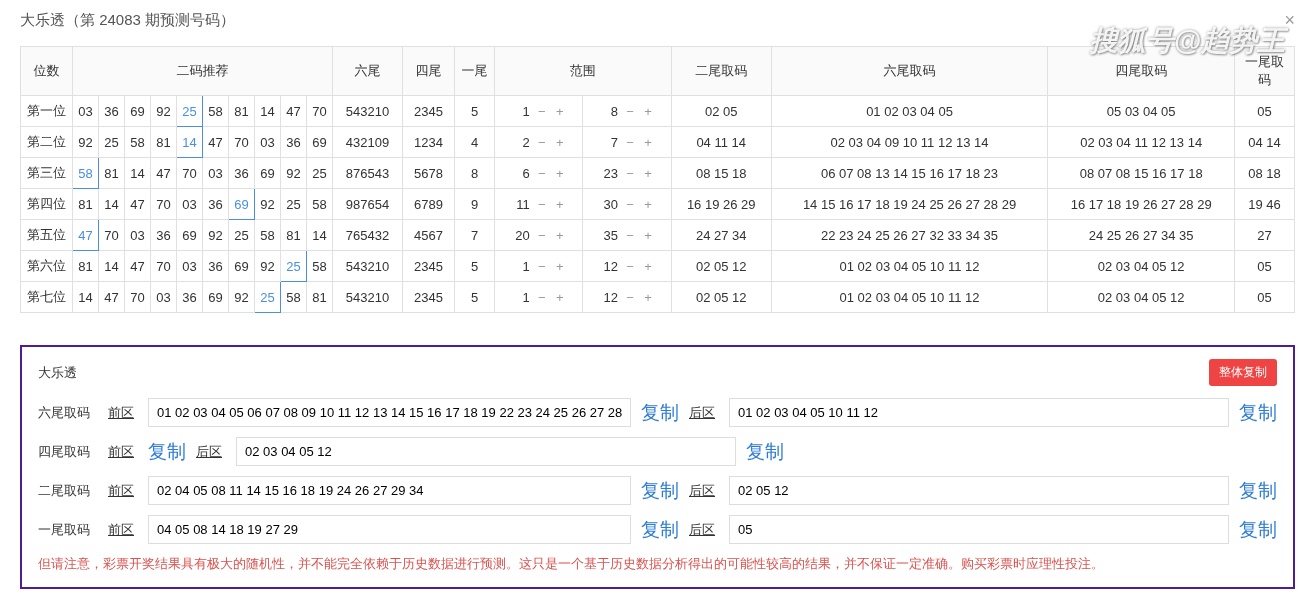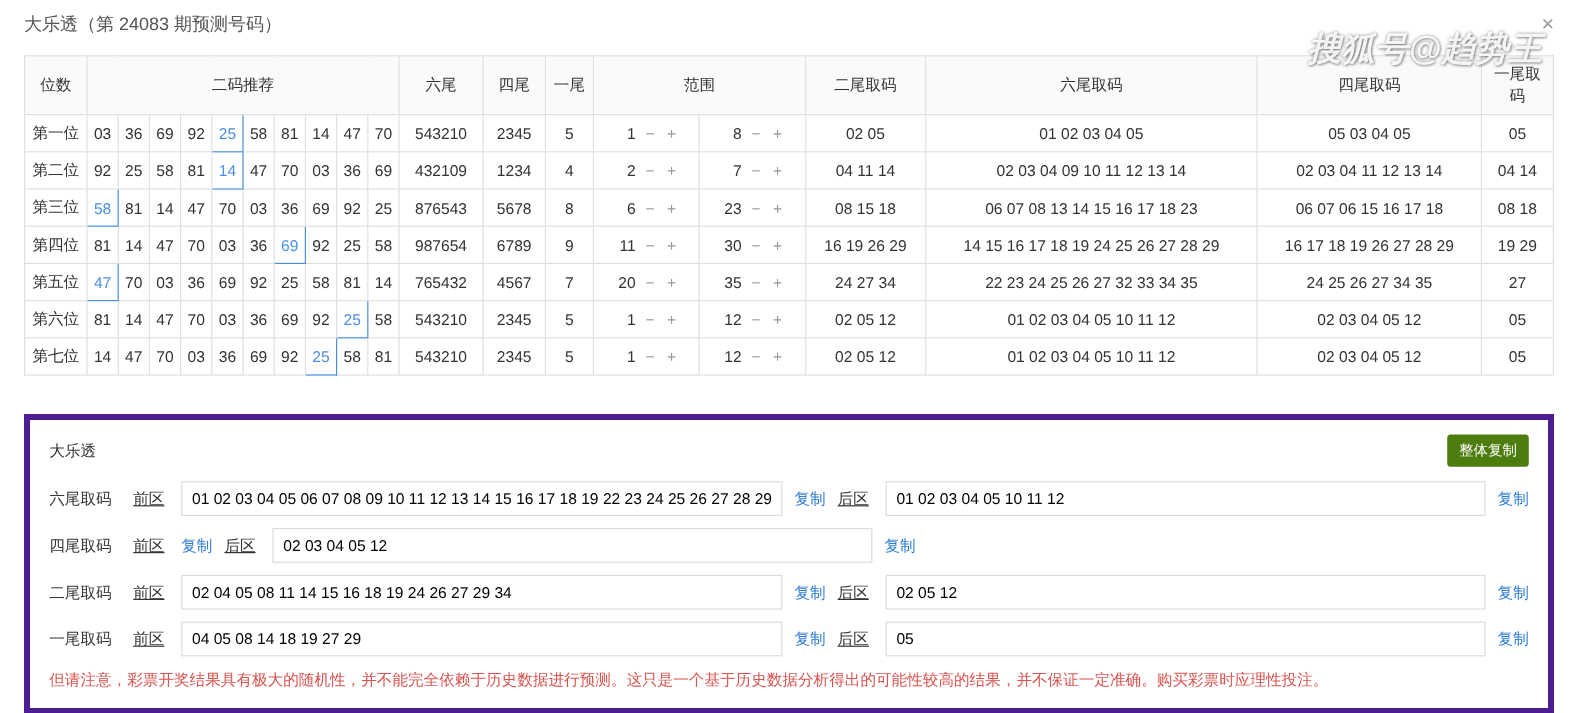--- a/index.html
+++ b/index.html
@@ -10,29 +10,29 @@
 .watermark { position: absolute; top: 22px; right: 30px; font-size: 28px; font-weight: bold; color: rgba(255,255,255,0.9); text-shadow: 0 0 3px rgba(0,0,0,0.4), 1px 1px 2px rgba(0,0,0,0.3); font-style: italic; pointer-events: none; }
 table { border-collapse: collapse; width: 100%; margin-bottom: 32px; padding-left: 28px; }
 th, td { border: 1px solid #e0e0e0; text-align: center; padding: 6px 4px; font-size: 13px; }
 th { background: #fafafa; font-weight: normal; color: #333; }
 .code-cell { width: 26px; padding: 4px 2px; }
 .code-cell.highlighted { border: 1px solid #4a90e2; color: #4a90e2; }
 .range-cell { padding: 4px 8px; white-space: nowrap; }
 .stepper { display: inline-flex; align-items: center; gap: 6px; }
 .stepper .val { min-width: 18px; text-align: right; }
 .stepper .btn { color: #999; cursor: pointer; width: 12px; display: inline-block; }
-.summary-box { border: 5px solid #4c1d95; padding: 12px 16px; margin-bottom: 15px; margin-top: 23px; }
+.summary-box { border: 2px solid #4c1d95; padding: 12px 16px; margin-bottom: 15px; margin-top: 23px; }
 .summary-head { display: flex; justify-content: space-between; align-items: center; margin-bottom: 12px; }
-.copy-all-btn { background: #4d7c0f; color: #fff; border: none; padding: 5px 10px; border-radius: 3px; font-size: 12px; cursor: pointer; }
+.copy-all-btn { background: #ef4444; color: #fff; border: none; padding: 5px 10px; border-radius: 3px; font-size: 12px; cursor: pointer; }
 .summary-row { display: flex; align-items: center; gap: 10px; margin-bottom: 10px; }
 .summary-label { width: 60px; }
 .summary-sub { width: 30px; text-decoration: underline; }
 .summary-input { flex: 1; border: 1px solid #ddd; padding: 6px 8px; font-size: 13px; }
 .summary-input.short { width: 500px; flex: none; }
-.copy-link { color: #2e7cd6; cursor: pointer; font-size: 13px; }
+.copy-link { color: #2e7cd6; cursor: pointer; font-size: 19px; }
 .disclaimer { color: #d9534f; font-size: 13px; margin-top: 8px; line-height: 1.6; }
 .footer-row { display: flex; align-items: center; gap: 8px; padding: 10px 0; flex-wrap: wrap; }
 .col-pos { width: 52px; }
 .col-tail6 { width: 70px; }
 .col-tail4 { width: 52px; }
 .col-tail1 { width: 40px; }
 .col-pick2 { width: 100px; }
 .col-pick1 { width: 60px; }
 </style>
 </head>
@@ -140,21 +140,21 @@
             <span class="btn">−</span>
             <span class="btn">+</span>
           </span></td>
         <td class="range-cell"><span class="stepper">
             <span class="val">23</span>
             <span class="btn">−</span>
             <span class="btn">+</span>
           </span></td>
         <td>08 15 18</td>
         <td>06 07 08 13 14 15 16 17 18 23</td>
-        <td>06 07 06 15 16 17 18</td>
+        <td>08 07 08 15 16 17 18</td>
         <td>08 18</td>
       </tr>
       <tr>
         <td>第四位</td>
         <td class="code-cell ">81</td>
         <td class="code-cell ">14</td>
         <td class="code-cell ">47</td>
         <td class="code-cell ">70</td>
         <td class="code-cell ">03</td>
         <td class="code-cell ">36</td>
@@ -171,21 +171,21 @@
             <span class="btn">+</span>
           </span></td>
         <td class="range-cell"><span class="stepper">
             <span class="val">30</span>
             <span class="btn">−</span>
             <span class="btn">+</span>
           </span></td>
         <td>16 19 26 29</td>
         <td>14 15 16 17 18 19 24 25 26 27 28 29</td>
         <td>16 17 18 19 26 27 28 29</td>
-        <td>19 29</td>
+        <td>19 46</td>
       </tr>
       <tr>
         <td>第五位</td>
         <td class="code-cell highlighted">47</td>
         <td class="code-cell ">70</td>
         <td class="code-cell ">03</td>
         <td class="code-cell ">36</td>
         <td class="code-cell ">69</td>
         <td class="code-cell ">92</td>
         <td class="code-cell ">25</td>

